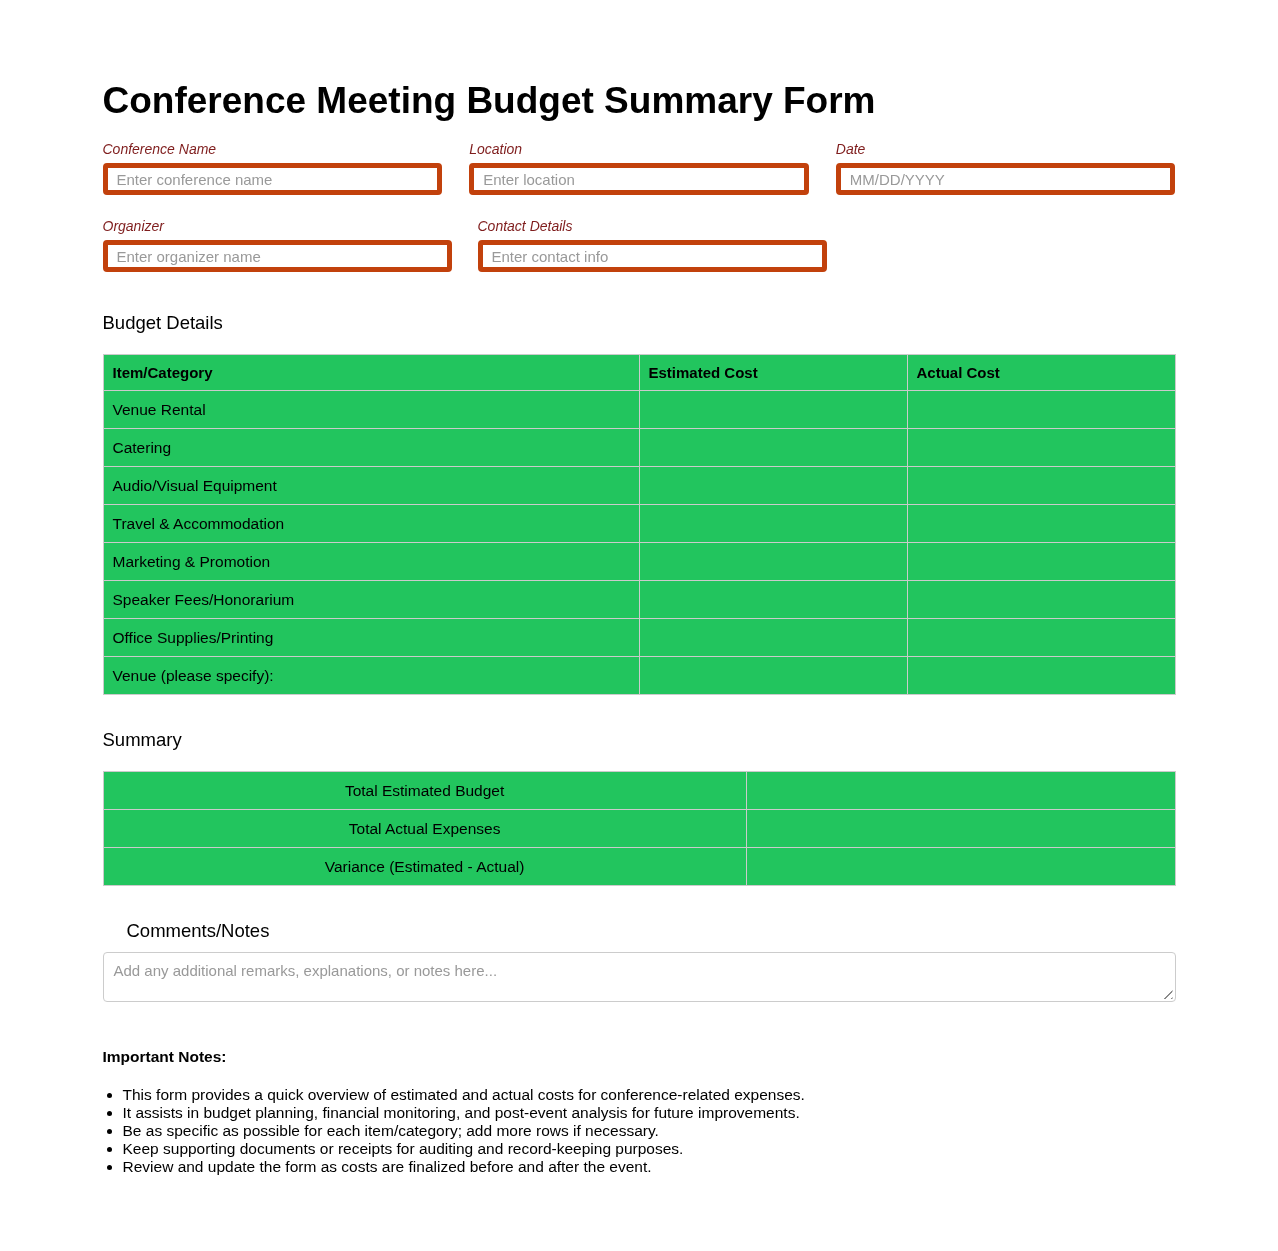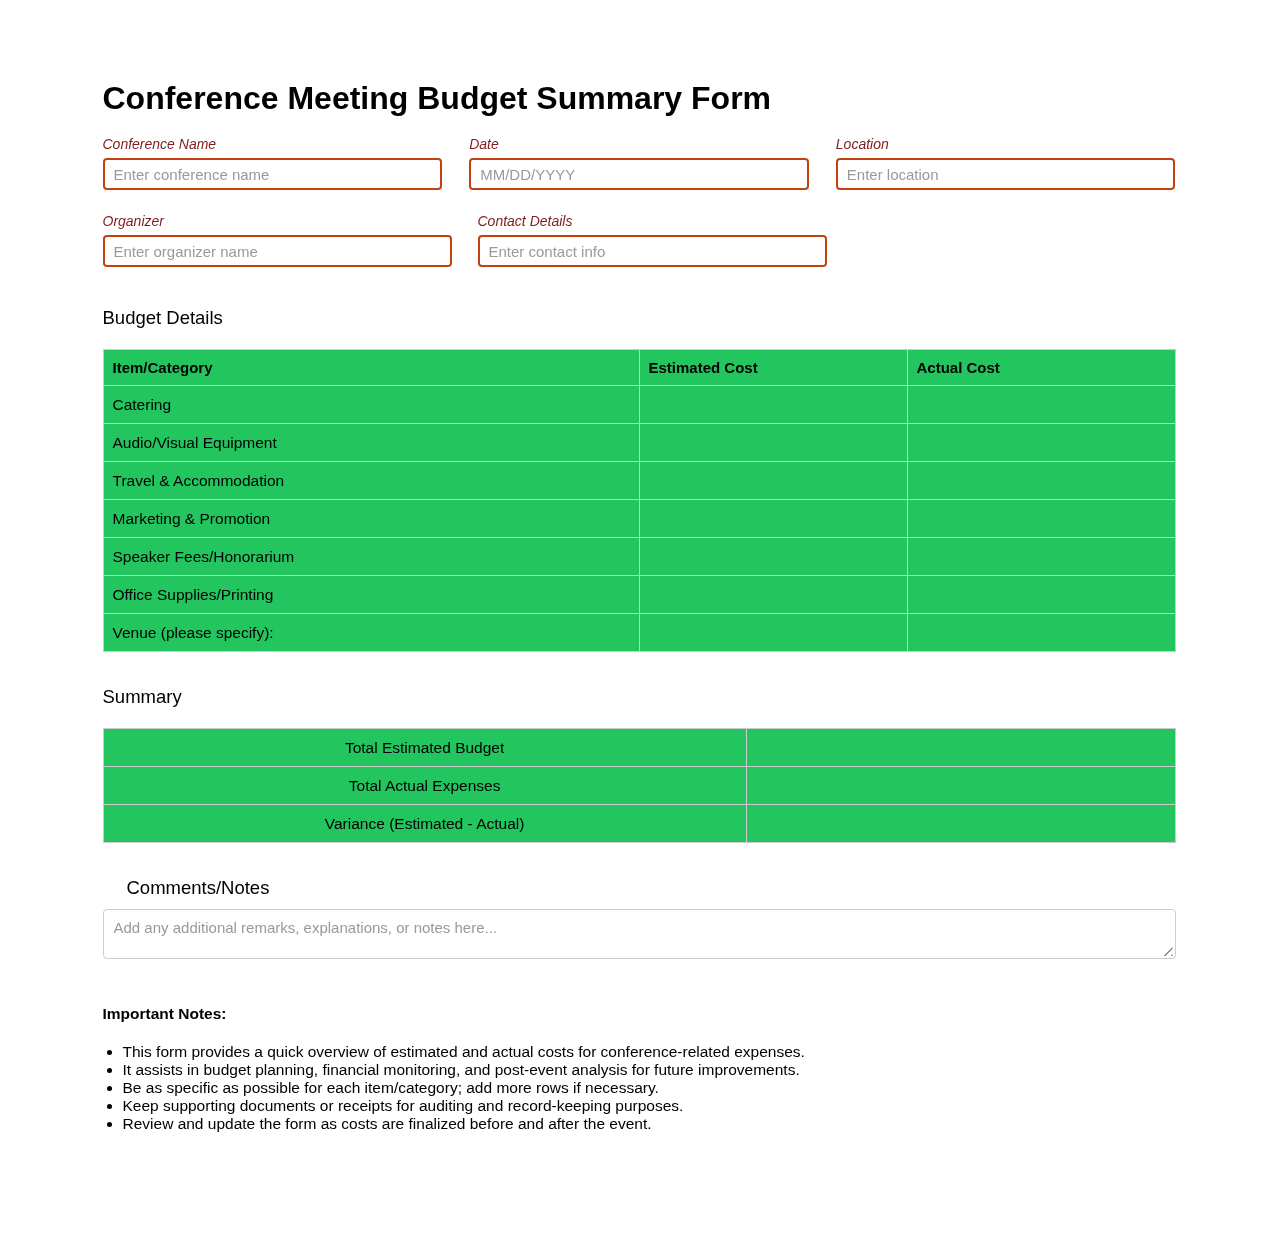--- a/index.html
+++ b/index.html
@@ -7,42 +7,42 @@
     margin: 0;
     padding: 0;
     background: #ffffff;
     color: #000000;
     font-family: "Liberation Sans", "DejaVu Sans", sans-serif;
   }
   body { width: 1278px; min-height: 1251px; }
   .container { width: 1073px; margin: 0 auto; padding-top: 82px; }
 
   h1.page-title {
-    font-size: 32px;
+    font-size: 37px;
     font-weight: 700;
     margin: 0 0 22px 0;
     line-height: 1;
   }
 
   .form-row { display: grid; column-gap: 27px; }
   .form-row.three { grid-template-columns: 1fr 1fr 1fr; margin-bottom: 23px; }
   .form-row.two { grid-template-columns: 349px 349px; column-gap: 26px; margin-bottom: 0; }
 
   .field label {
     display: block;
     font-size: 14px;
     line-height: 16px;
     margin-bottom: 6px;
     color: #7f1d1d;
     font-style: italic;
   }
   .field input {
     width: 100%;
     height: 32px;
-    border: 2px solid #c2410c;
+    border: 5px solid #c2410c;
     border-radius: 4px;
     padding: 9px 9px;
     font-size: 15px;
     font-family: inherit;
     color: #000;
     background: #fff;
     outline: none;
   }
   .field input::placeholder { color: #999999; opacity: 1; }
 
@@ -135,26 +135,26 @@
 <div class="container">
 
   <h1 class="page-title">Conference Meeting Budget Summary Form</h1>
 
   <div class="form-row three">
     <div class="field">
       <label>Conference Name</label>
       <input type="text" placeholder="Enter conference name" style="">
     </div>
     <div class="field">
+      <label>Location</label>
+      <input type="text" placeholder="Enter location" style="">
+    </div>
+    <div class="field">
       <label>Date</label>
       <input type="text" placeholder="MM/DD/YYYY" style="">
-    </div>
-    <div class="field">
-      <label>Location</label>
-      <input type="text" placeholder="Enter location" style="">
     </div>
   </div>
 
   <div class="form-row two">
     <div class="field">
       <label>Organizer</label>
       <input type="text" placeholder="Enter organizer name" style="">
     </div>
     <div class="field">
       <label>Contact Details</label>
@@ -167,20 +167,25 @@
   <table class="budget-table">
     <thead>
       <tr>
         <th class="col-item">Item/Category</th>
         <th class="col-est">Estimated Cost</th>
         <th class="col-act">Actual Cost</th>
       </tr>
     </thead>
     <tbody>
         <tr>
+          <td>Venue Rental</td>
+          <td></td>
+          <td></td>
+        </tr>
+        <tr>
           <td>Catering</td>
           <td></td>
           <td></td>
         </tr>
         <tr>
           <td>Audio/Visual Equipment</td>
           <td></td>
           <td></td>
         </tr>
         <tr>

